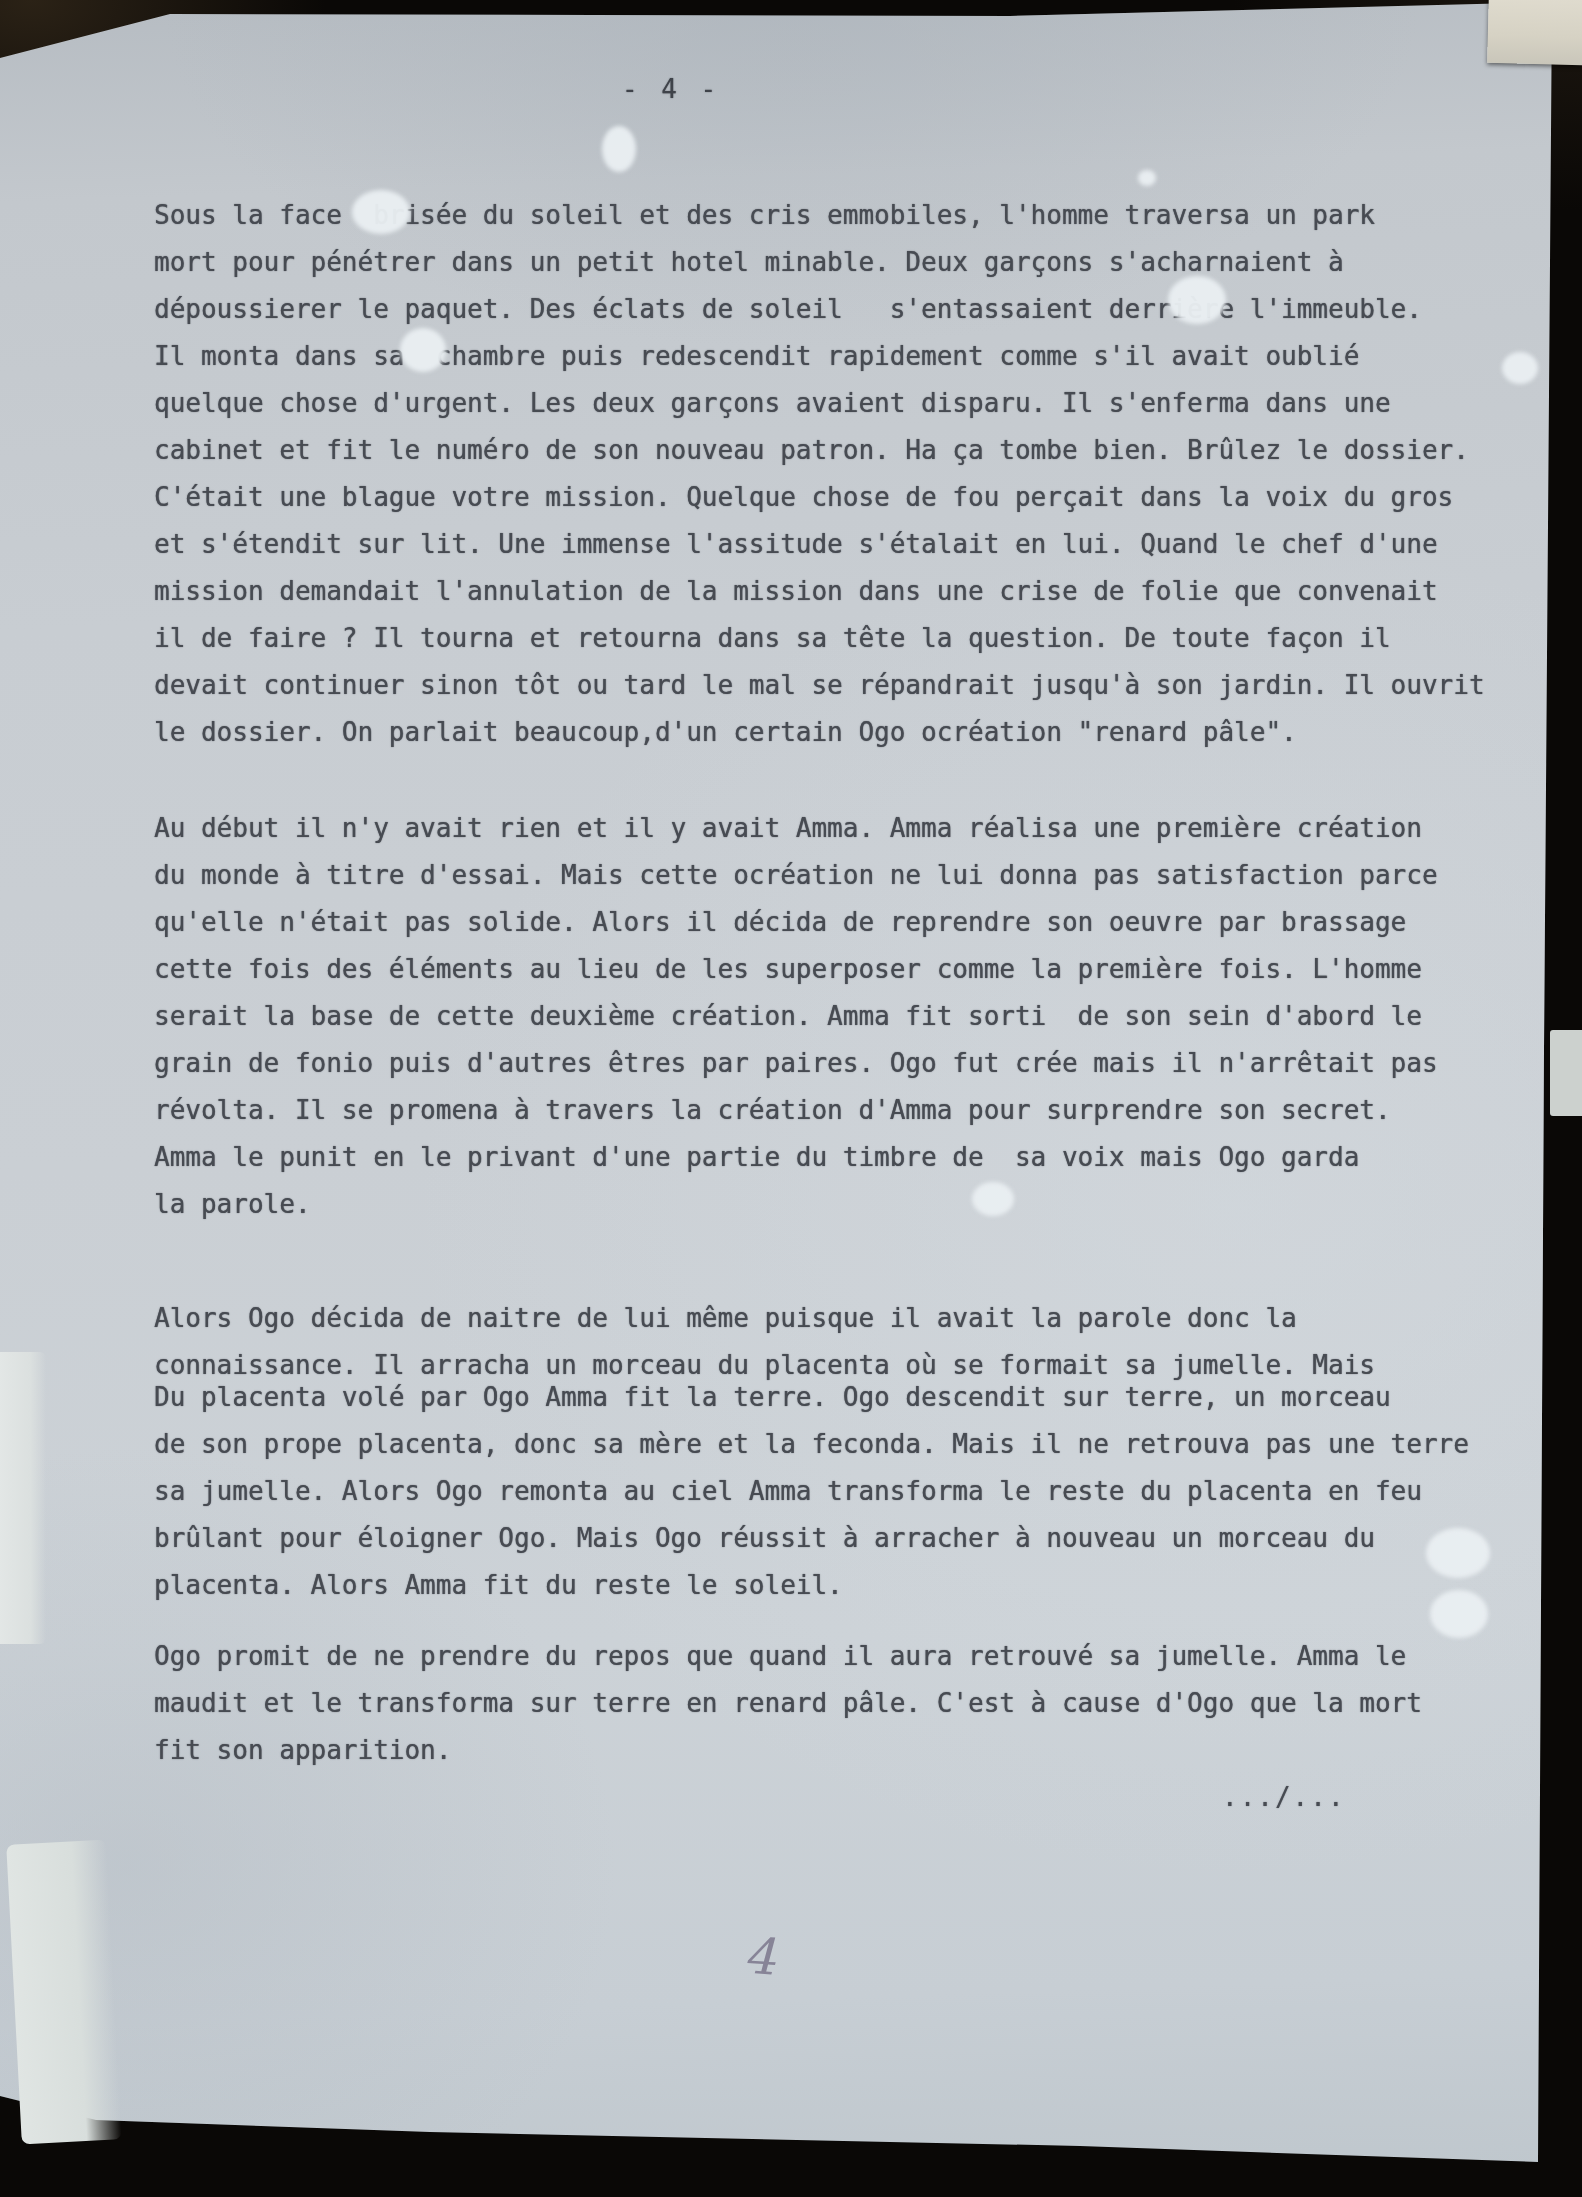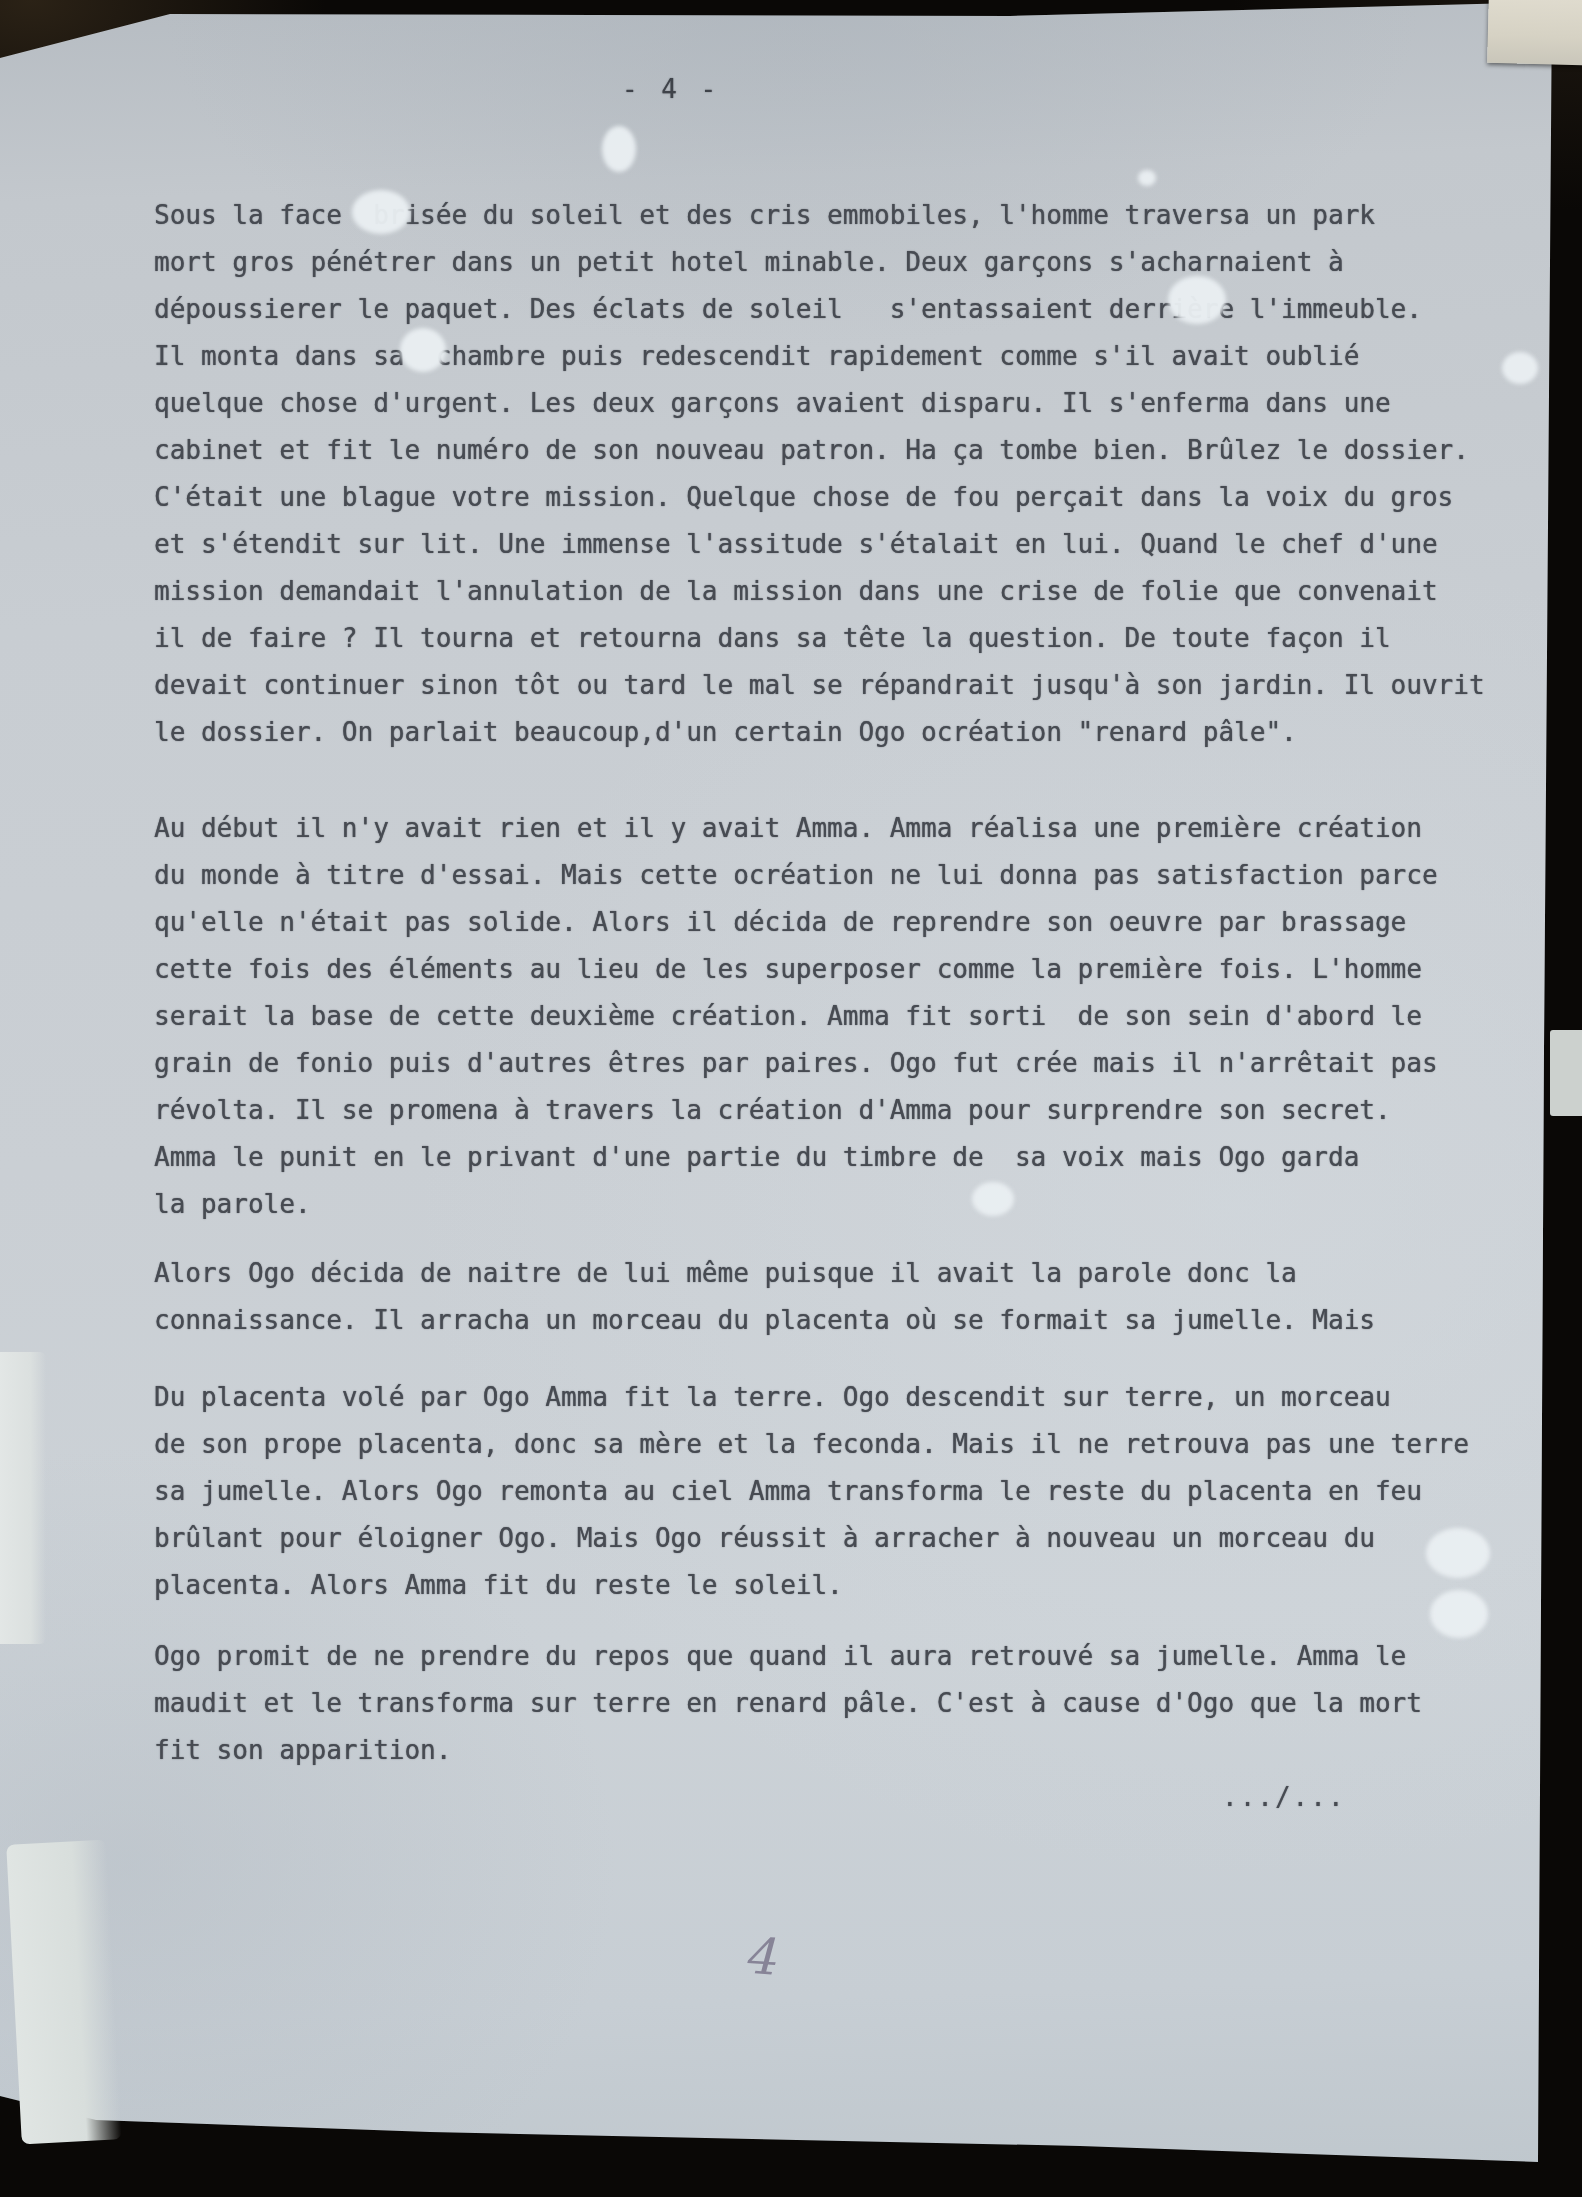--- a/index.html
+++ b/index.html
@@ -25,21 +25,21 @@
   .tline{
     white-space:pre;
     font-size:26px;line-height:47px;
     color:#474b52;
     text-shadow:0 0 1.3px rgba(62,66,74,.75), 0.4px 0.4px 0 rgba(62,66,74,.35);
     letter-spacing:0px;
   }
   .para{position:absolute;left:154px;width:1400px;}
   .p1{top:192px;}
   .p2{top:805px;}
-  .p3{top:1250px;}
+  .p3{top:1295px;}
   .p4{top:1374px;}
   .p5{top:1633px;}
   .page-header{
     position:absolute;left:622px;top:74px;
     font-size:26px;color:#3f434a;white-space:pre;
     text-shadow:0 0 1.3px rgba(62,66,74,.8);
     letter-spacing:4px;
   }
   .continuation{
     position:absolute;left:1222px;top:1782px;
@@ -90,21 +90,21 @@
 </head>
 <body>
 
 <div class="paper">
 
   <div class="page-header">- 4 -</div>
 
   <div>
       <div class="para p1">
         <div class="tline">Sous la face  brisée du soleil et des cris emmobiles, l'homme traversa un park</div>
-        <div class="tline">mort gros pénétrer dans un petit hotel minable. Deux garçons s'acharnaient à</div>
+        <div class="tline">mort pour pénétrer dans un petit hotel minable. Deux garçons s'acharnaient à</div>
         <div class="tline">dépoussierer le paquet. Des éclats de soleil   s'entassaient derrière l'immeuble.</div>
         <div class="tline">Il monta dans sa  chambre puis redescendit rapidement comme s'il avait oublié</div>
         <div class="tline">quelque chose d'urgent. Les deux garçons avaient disparu. Il s'enferma dans une</div>
         <div class="tline">cabinet et fit le numéro de son nouveau patron. Ha ça tombe bien. Brûlez le dossier.</div>
         <div class="tline">C'était une blague votre mission. Quelque chose de fou perçait dans la voix du gros</div>
         <div class="tline">et s'étendit sur lit. Une immense l'assitude s'étalait en lui. Quand le chef d'une</div>
         <div class="tline">mission demandait l'annulation de la mission dans une crise de folie que convenait</div>
         <div class="tline">il de faire ? Il tourna et retourna dans sa tête la question. De toute façon il</div>
         <div class="tline">devait continuer sinon tôt ou tard le mal se répandrait jusqu'à son jardin. Il ouvrit</div>
         <div class="tline">le dossier. On parlait beaucoup,d'un certain Ogo ocréation "renard pâle".</div>

